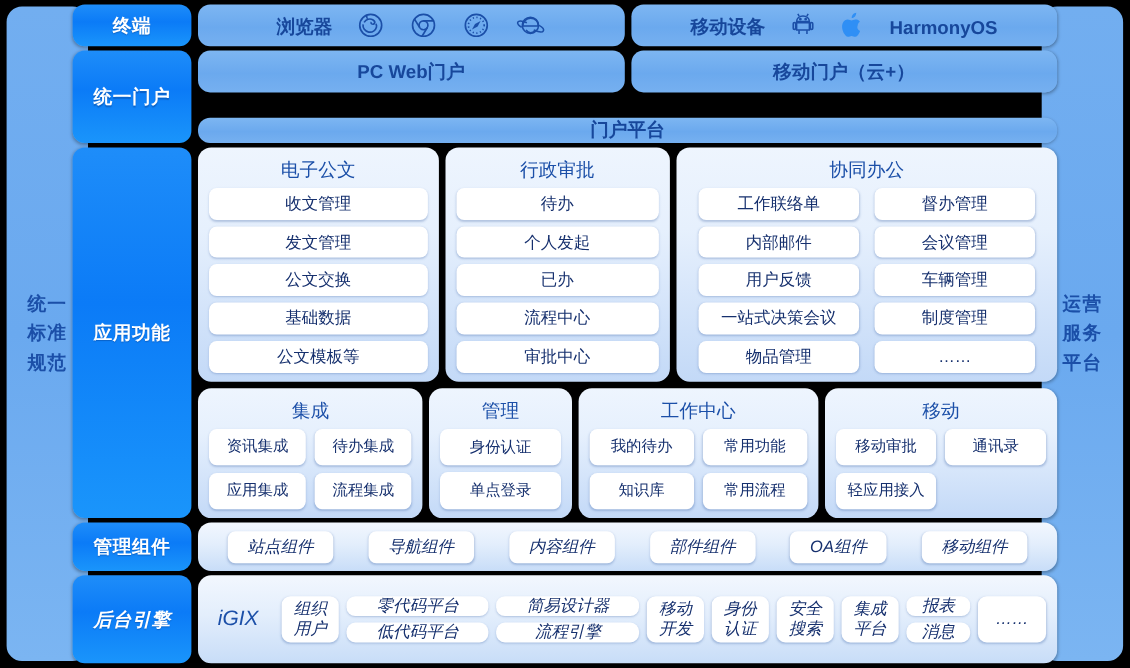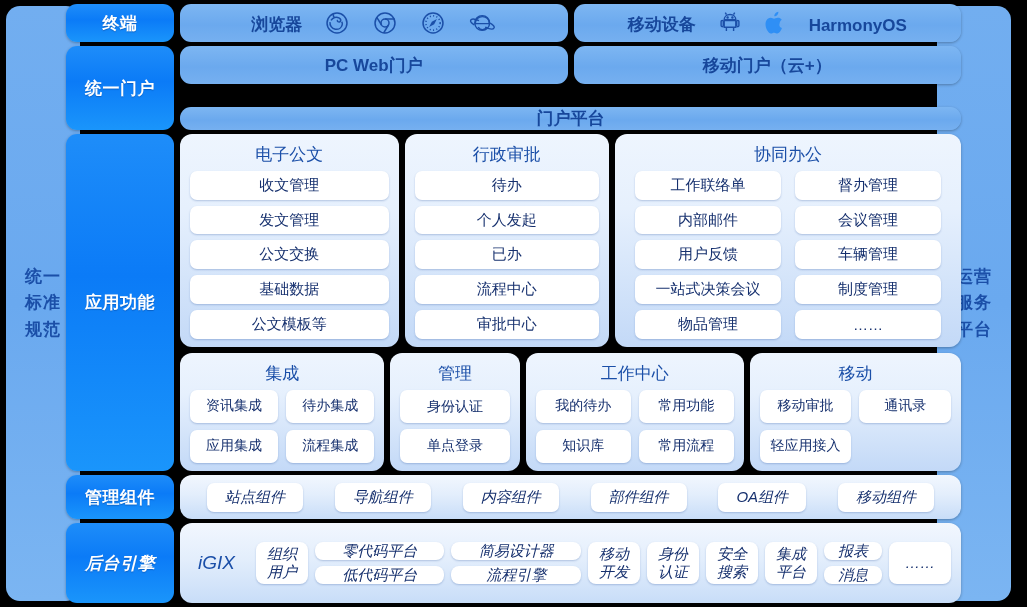--- a/index.html
+++ b/index.html
@@ -13,21 +13,21 @@
 
   
   .rail{
     position:absolute;top:6px;bottom:6px;width:74px;
     background:linear-gradient(180deg,#72aef0 0%,#6aa9ef 50%,#7bb5f2 100%);
     border-radius:14px;
     display:flex;align-items:center;justify-content:center;
     box-shadow:0 1px 3px rgba(0,0,0,.35);
   }
   .rail-left{left:6px;}
-  .rail-right{right:16px;}
+  .rail-right{right:6px;}
   .rail-text{
     color:#1b4fa8;font-size:17px;font-weight:700;line-height:1.55;
     text-align:center;letter-spacing:1px;
   }
 
   
   .body-col{position:absolute;left:66px;right:66px;top:4px;bottom:4px;
     display:flex;flex-direction:column;gap:4px;}
 
   .row{display:flex;gap:6px;align-items:stretch;}

